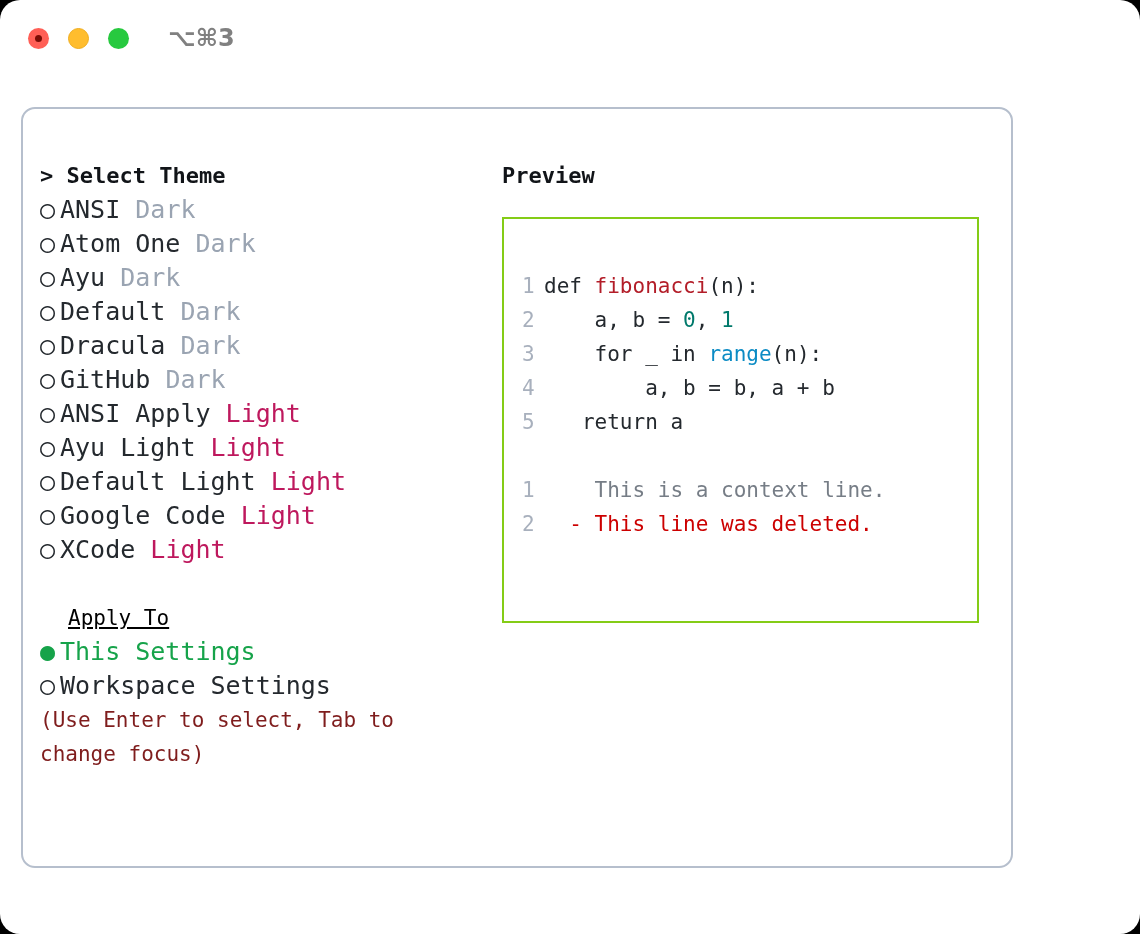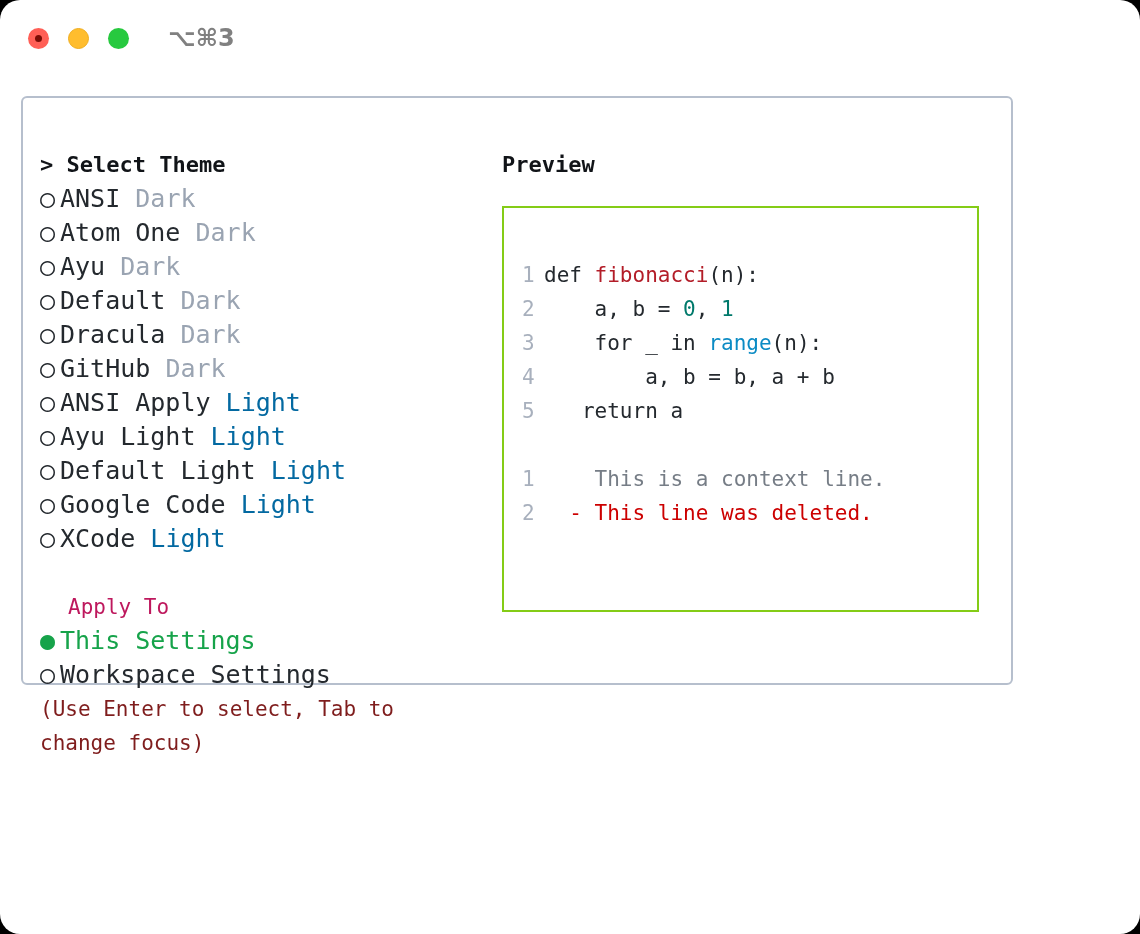--- a/index.html
+++ b/index.html
@@ -61,25 +61,25 @@
     font-weight: bold;
     color: #808080;
     letter-spacing: 0px;
     font-family: "DejaVu Sans", "Liberation Sans", sans-serif;
   }
 
   
   .card {
     position: absolute;
     left: 21px;
-    top: 96px;
+    top: 107px;
     width: 992px;
-    height: 589px;
+    height: 761px;
     border: 2px solid #b6bfcd;
-    border-radius: 6px;
+    border-radius: 14px;
     box-sizing: border-box;
     background: #ffffff;
   }
 
   .panes {
     position: absolute;
     left: 0; top: 0;
     width: 100%;
     height: 100%;
     display: flex;
@@ -114,28 +114,29 @@
   }
   .bullet {
     display: inline-block;
     width: 20px;
     color: #24292e;
   }
   .list-row.selected .bullet { color: #16a34a; }
   .list-row.selected .row-label { color: #16a34a; }
   .row-label { color: #24292e; }
   .row-suffix { color: #9aa4b2; }
-  .row-suffix.light { color: #0369a1; }
+  .row-suffix.light { color: #be185d; }
 
   .apply-heading {
     font-size: 21px;
-    color: #be185d;
+    color: #000000;
     line-height: 34px;
     padding-left: 28px;
     white-space: pre;
+    text-decoration: underline;
   }
 
   .spacer-block { height: 34px; }
 
   .hint {
     font-size: 21px;
     line-height: 34px;
     color: #7f1d1d;
     width: 400px;
     white-space: pre-wrap;

